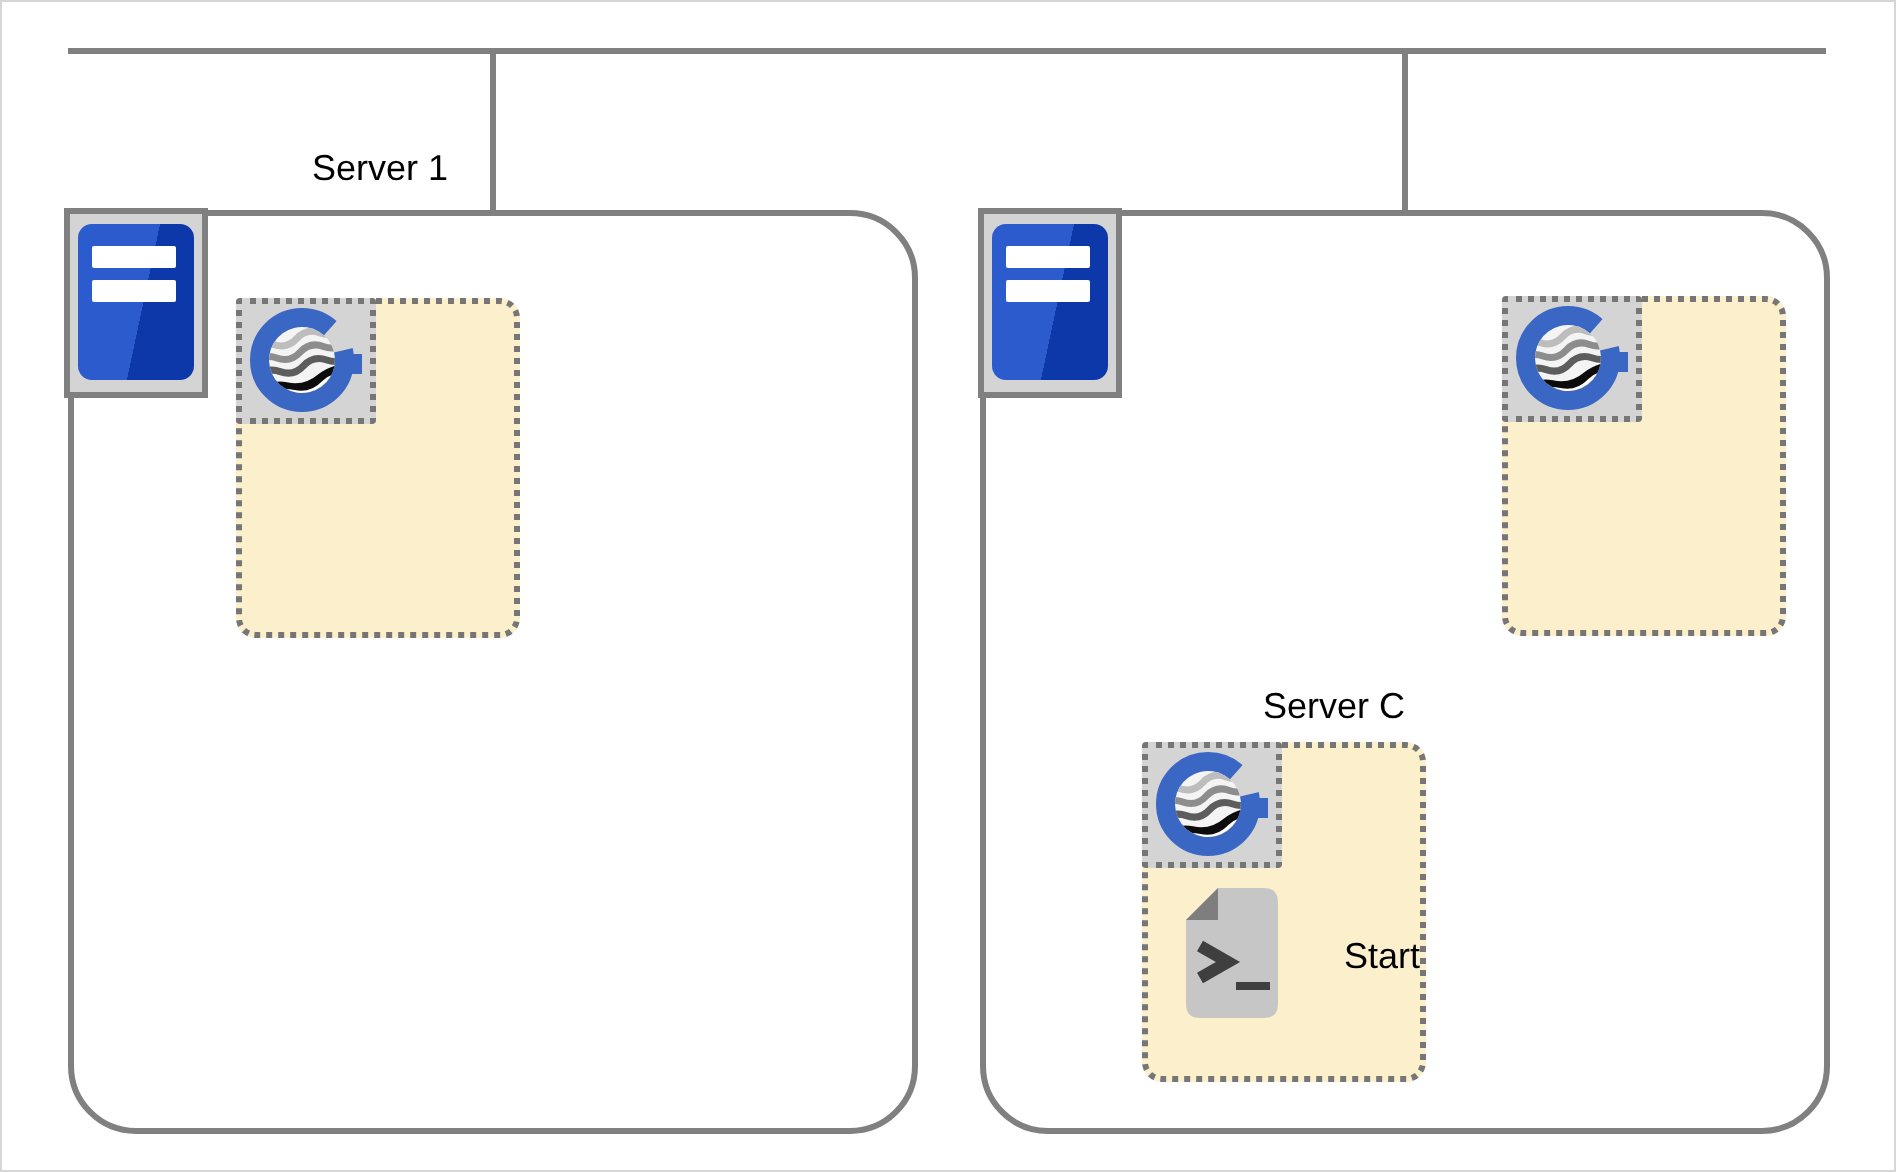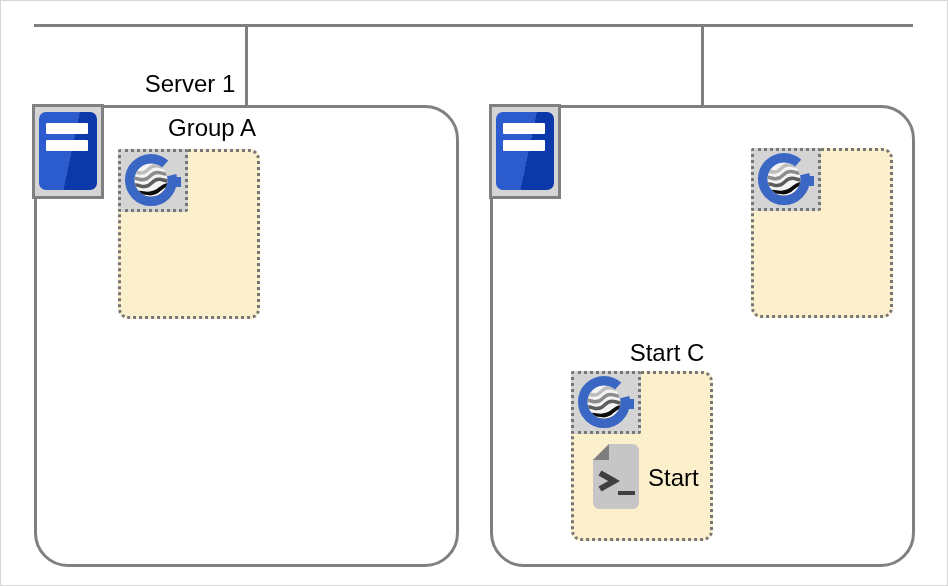--- a/index.html
+++ b/index.html
@@ -49,28 +49,28 @@
     left: 7px;
     width: 42px;
     height: 11px;
     background: #ffffff;
     border-radius: 1px;
   }
   .bar.b1 { top: 11px; }
   .bar.b2 { top: 28px; }
   .diagram-label {
     position: absolute;
-    font-size: 24px;
+    font-size: 18px;
     line-height: 28px;
     color: #000000;
     text-align: center;
     white-space: nowrap;
     z-index: 4;
   }
-  .left-align { text-align: right; }
+  .left-align { text-align: right; margin-left: 24px; }
   svg { display: block; }
   .logo-svg { position: absolute; left: 0; top: 0; width: 100%; height: 100%; }
 </style>
 </head>
 <body>
 
 <div class="frame">
 
   <div class="abs line" style="left:33px; top:23px; width:879px; height:3px;"></div>
   <div class="abs line" style="left:244px; top:23px; width:3px; height:83px;"></div>
@@ -87,22 +87,21 @@
       <div class="bar b2"></div>
     </div>
   </div>
   <div class="abs server-icon-box" style="left:488px; top:103px; width:72px; height:95px;">
     <div class="tower">
       <div class="bar b1"></div>
       <div class="bar b2"></div>
     </div>
   </div>
 
-  <div class="diagram-label" style="left:141px; top:113px; width:140px;">Group A</div>
-  <div class="diagram-label" style="left:596px; top:338px; width:140px;">Start C</div>
+  <div class="diagram-label" style="left:596px; top:338px; width:140px;">Server C</div>
 
   <div class="abs group-box" style="left:117px; top:148px; width:142px; height:170px;"></div>
   <div class="abs group-box" style="left:750px; top:147px; width:142px; height:170px;"></div>
   <div class="abs group-box" style="left:570px; top:370px; width:142px; height:170px;"></div>
 
   <div class="abs icon-box" style="left:117px; top:148px; width:70px; height:63px;">
     <svg class="logo-svg" viewBox="0 0 64 57">
       <circle cx="30" cy="28" r="21" fill="none" stroke="#3a66c4" stroke-width="10"></circle>
       <path d="M30,28 L62,-8 L64,20 Z" fill="#d4d4d4"></path>
       <rect x="36" y="25" width="24" height="10" fill="#3a66c4"></rect>

